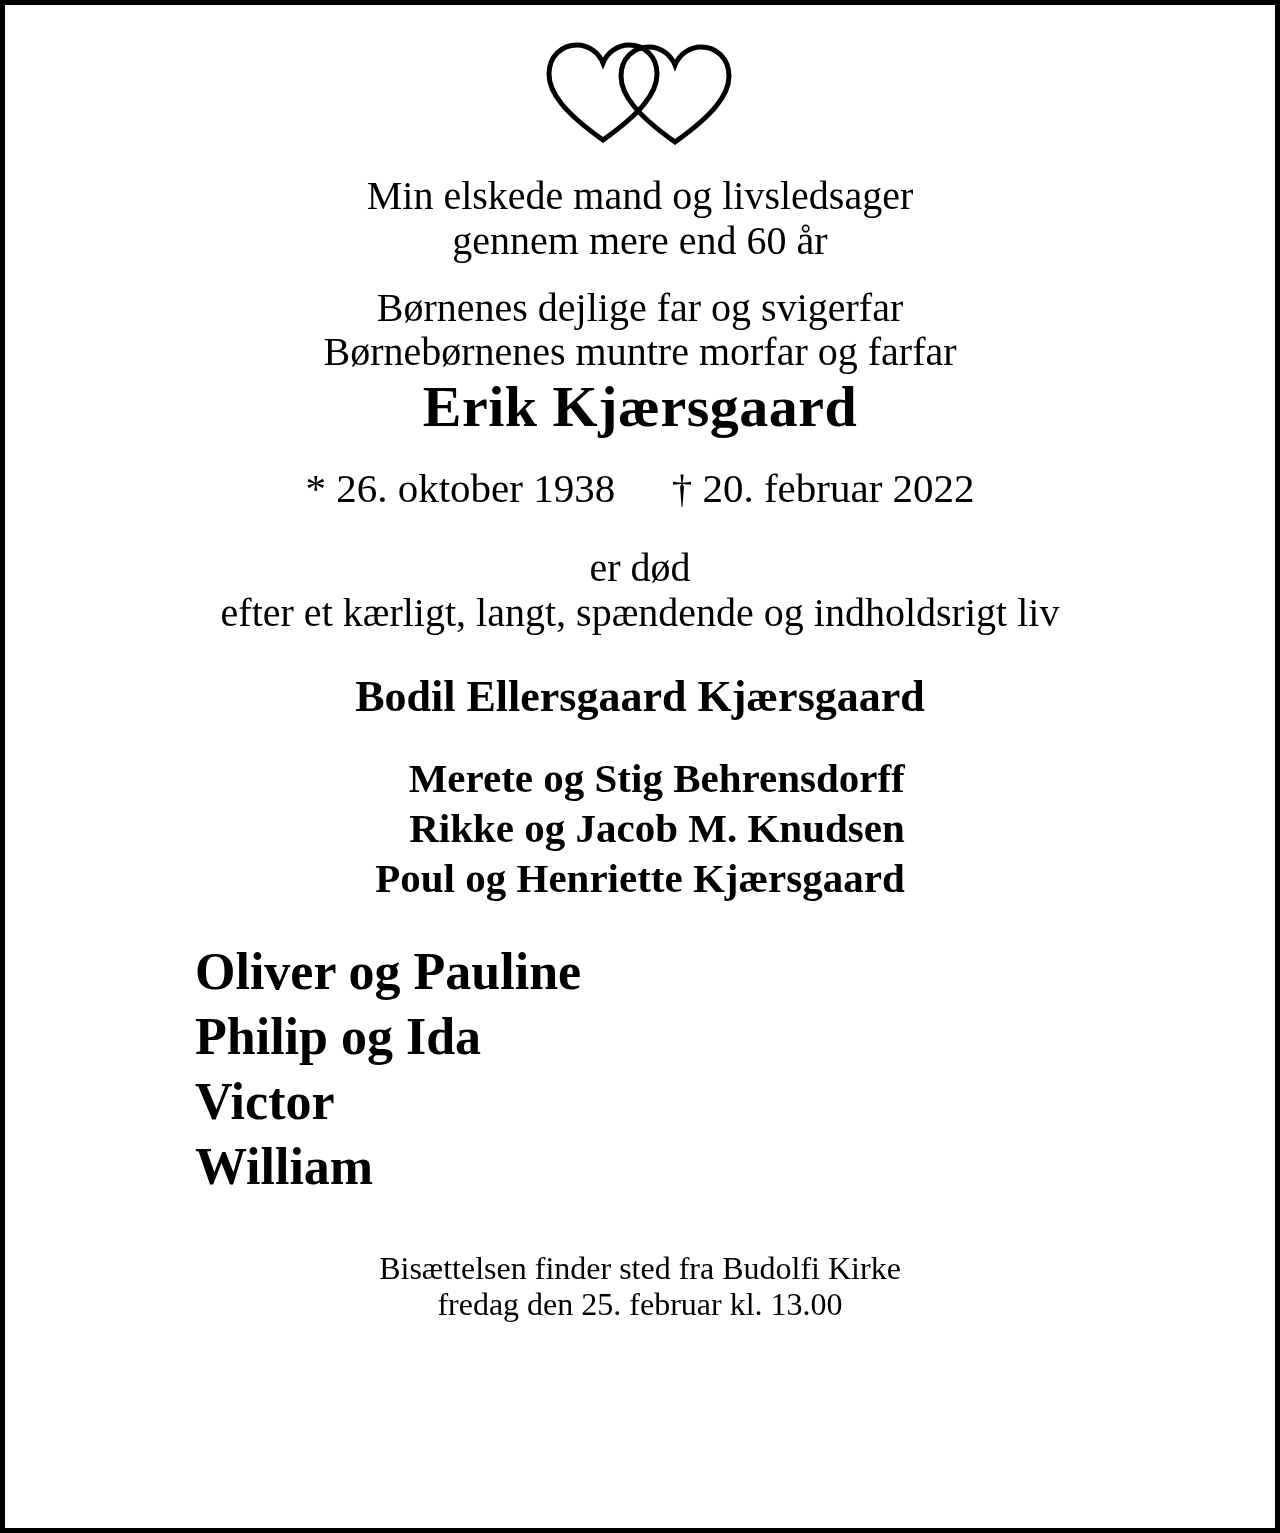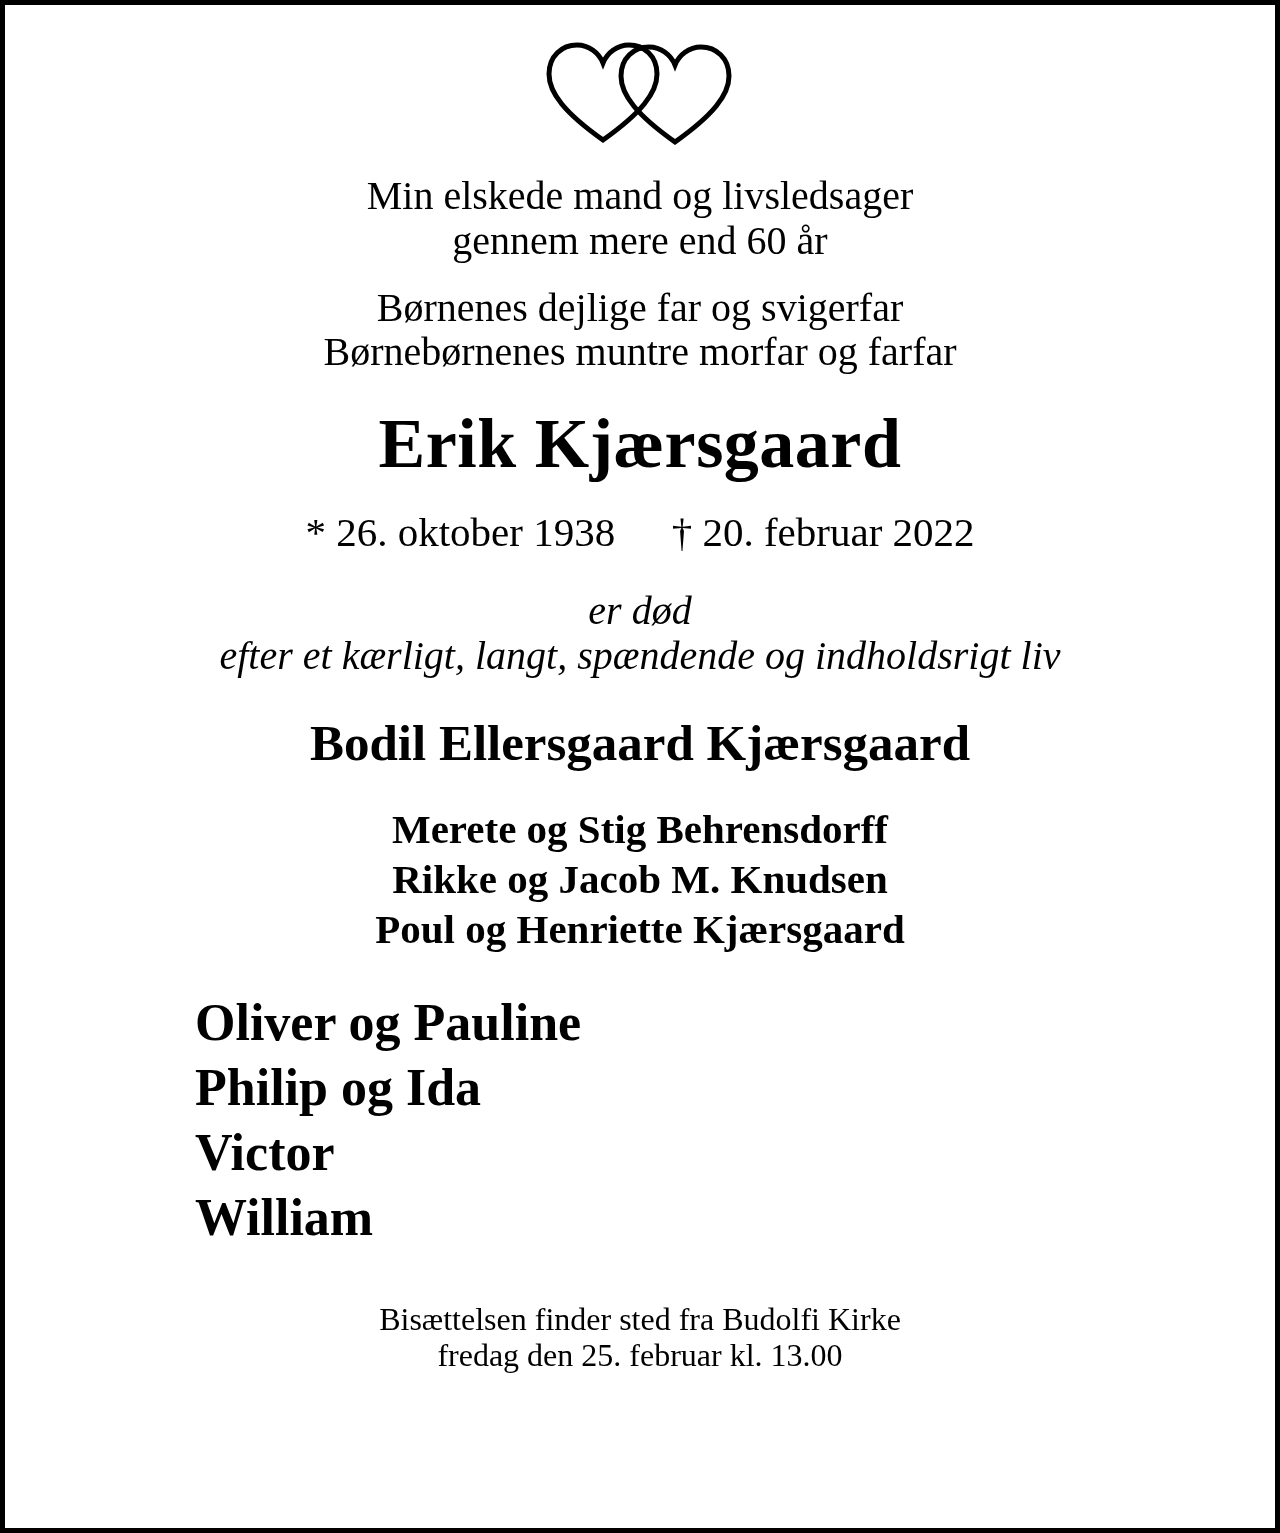--- a/index.html
+++ b/index.html
@@ -30,46 +30,44 @@
   .line {
     text-align: center;
     line-height: 1.12;
   }
   .intro {
     font-size: 40px;
   }
   .block-gap-sm { margin-top: 22px; }
 
   .deceased-name {
-    font-size: 70px;
+    font-size: 58px;
     font-weight: bold;
     letter-spacing: 0.5px;
-    margin-top: 30px;
   }
   .dates {
     font-size: 41px;
     margin-top: 26px;
   }
   .dates .sep { display: inline-block; width: 36px; }
   .died {
     font-size: 40px;
     margin-top: 34px;
-    font-style: italic;
   }
   .survivor-main {
-    font-size: 51px;
+    font-size: 44px;
     font-weight: bold;
     margin-top: 36px;
   }
   .children {
     font-size: 41px;
     font-weight: bold;
     margin-top: 32px;
   }
-  .children .line { line-height: 1.22; }
+  .children .line { line-height: 1.22; text-align: right; }
 
   .grandchildren {
     display: flex;
     width: 100%;
     margin-top: 36px;
     padding-left: 150px;
     box-sizing: border-box;
   }
   .gc-col {
     font-size: 52px;

